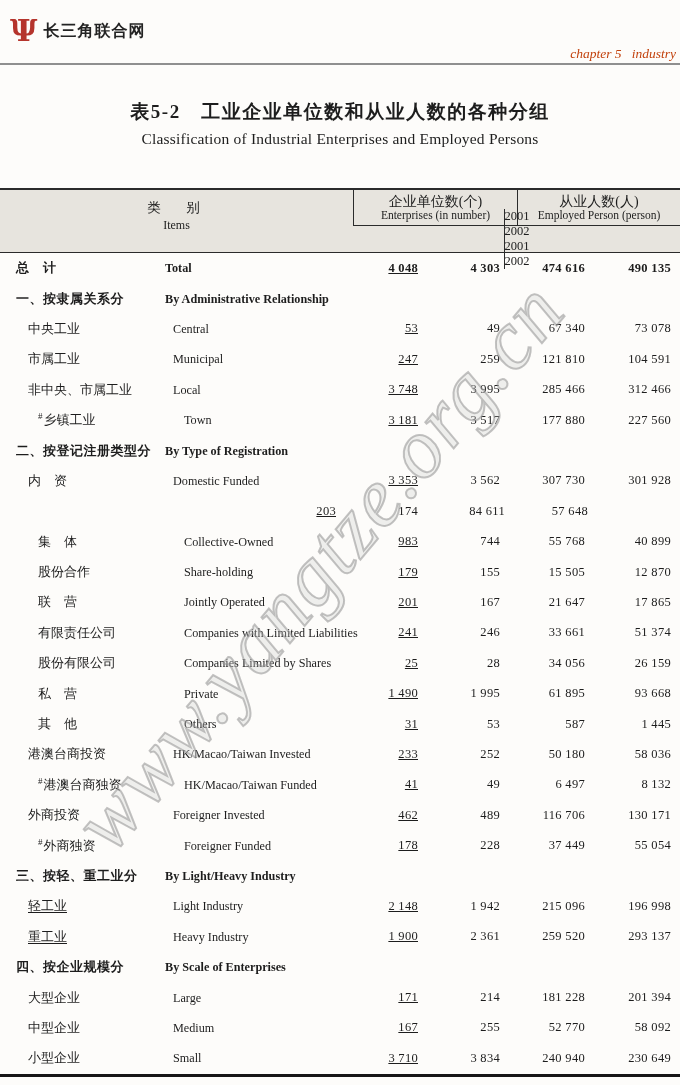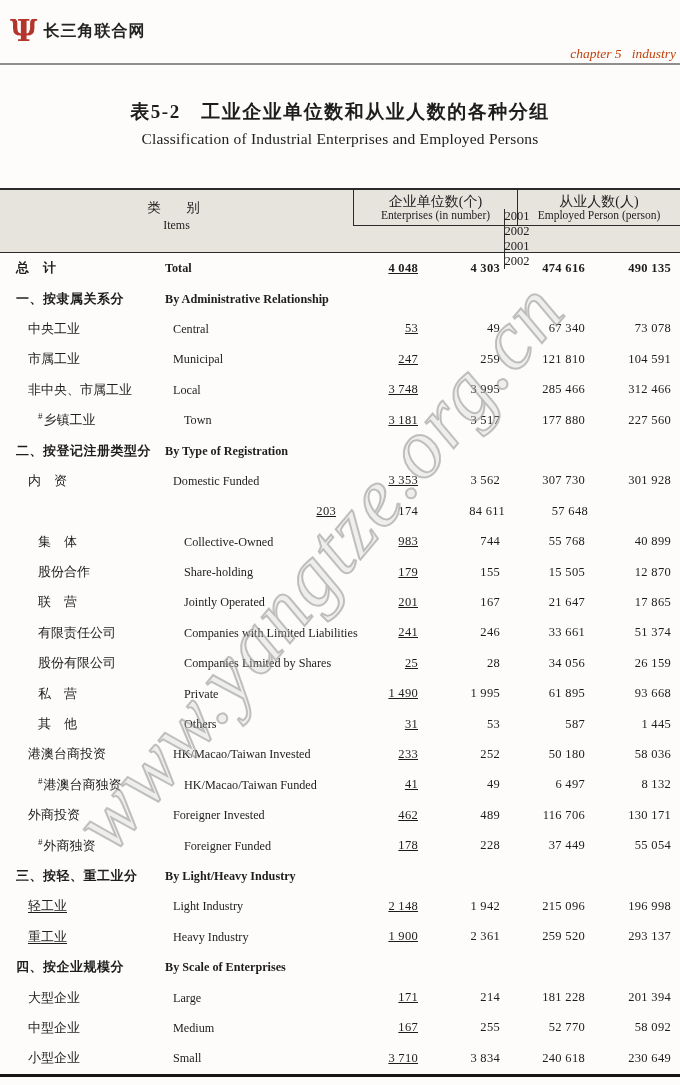--- a/index.html
+++ b/index.html
@@ -362,21 +362,21 @@
     <div class="val v3">52 770</div>
     <div class="val v4">58 092</div>
   </div>
         <div class="row lv1">
     <div class="labels">
       <span class="zh">小型企业</span>
       <span class="en">Small</span>
     </div>
     <div class="val v1">3 710</div>
     <div class="val v2">3 834</div>
-    <div class="val v3">240 618</div>
+    <div class="val v3">240 940</div>
     <div class="val v4">230 649</div>
   </div>
       </div>
   </div>
 
   <div class="watermark">www.yangtze.org.cn</div>
 
 </div>
 
 </body></html>

